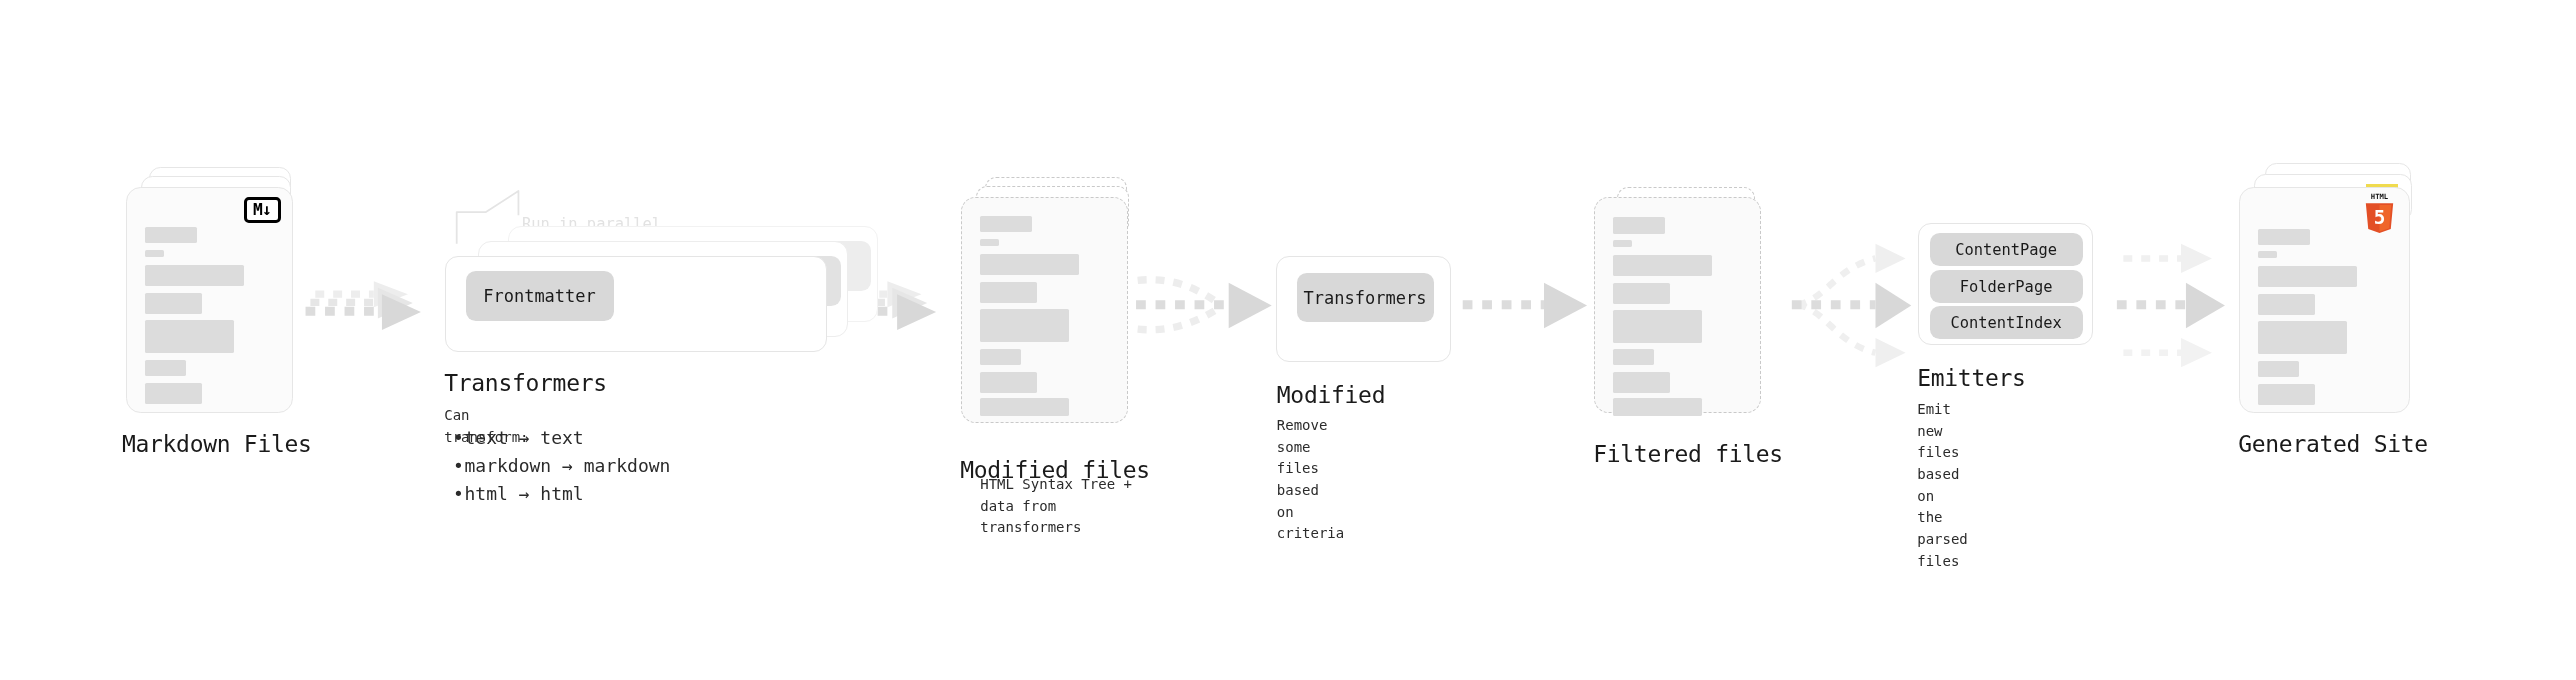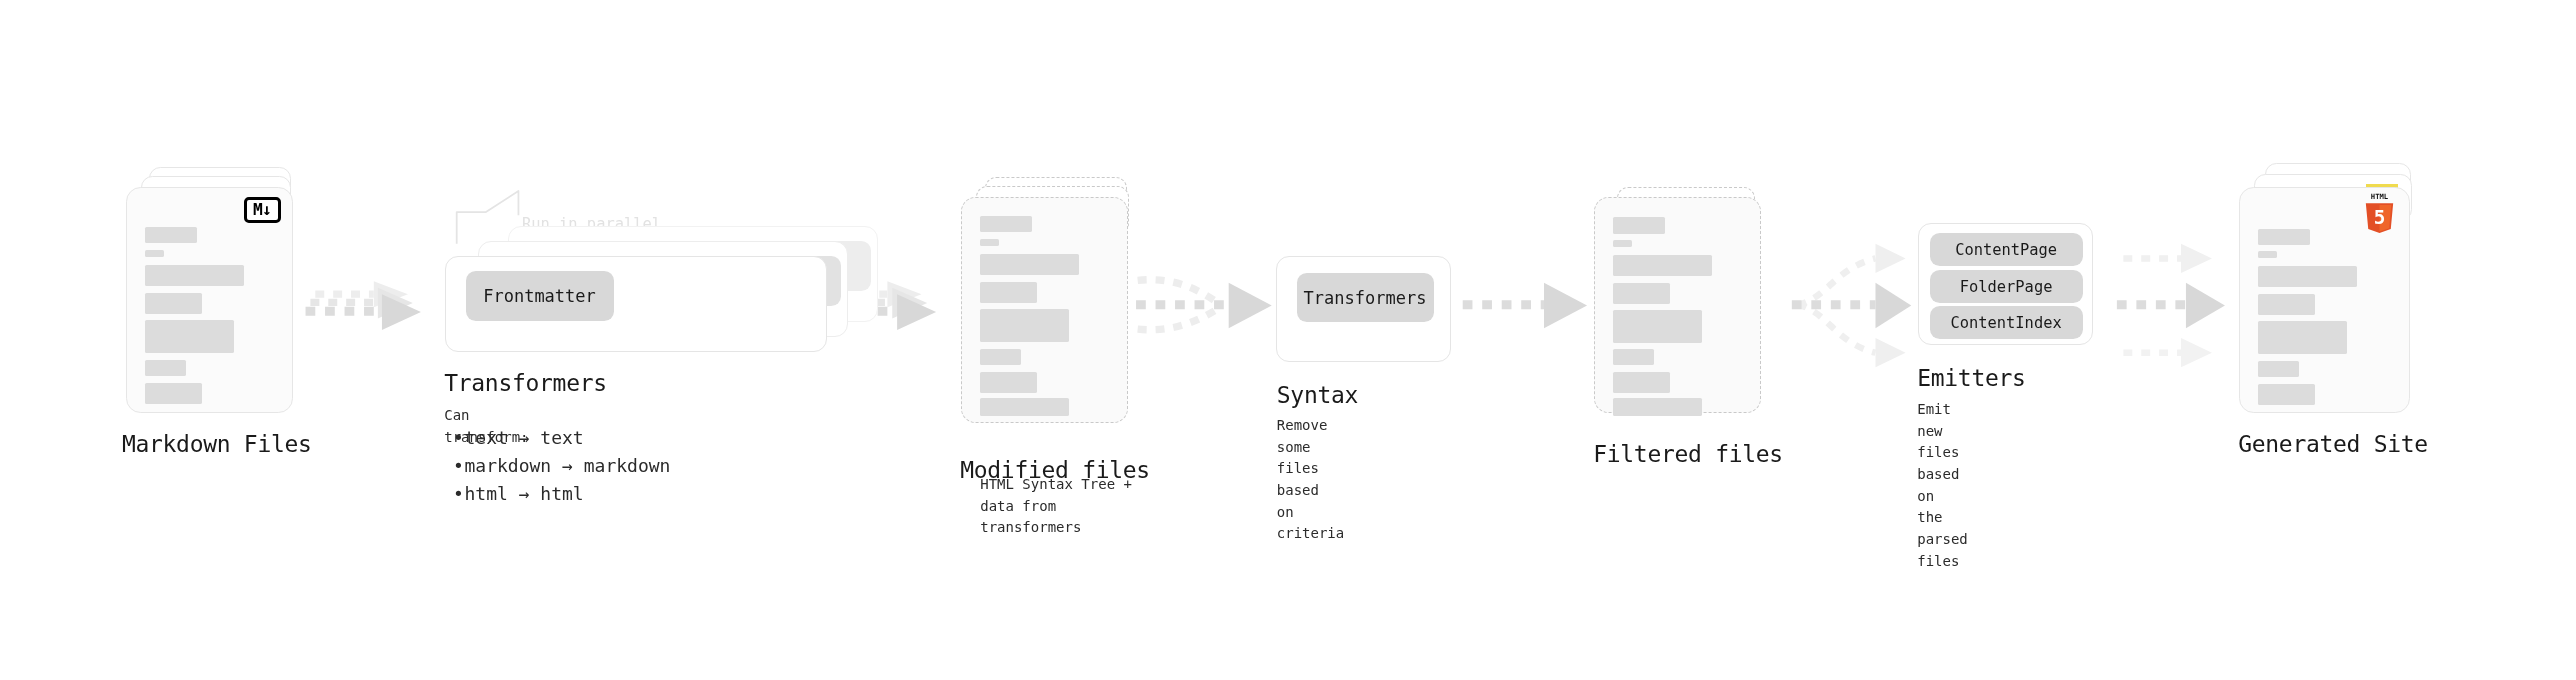--- a/index.html
+++ b/index.html
@@ -260,21 +260,21 @@
     <div class="stage-desc" style="position:absolute; left:-0.8px; top:297px;margin-left:20px;">HTML Syntax Tree +
 data from transformers</div>
   </div>
 
   <div class="stage" style="left:1276px; top:256px;">
     <div class="proc-box" style="left:0px; top:0px; width:175px; height:106px; border-color:#e5e5e5;">
       <div class="pill" style="left:19.5px; top:16.3px; width:137px; height:49px;">
         <span>Transformers</span>
       </div>
     </div>
-    <div class="stage-title" style="position:absolute; left:0.8px; top:126px;">Syntax</div>
+    <div class="stage-title" style="position:absolute; left:0.8px; top:126px;">Modified</div>
     <div class="stage-desc" style="position:absolute; left:0.8px; top:159px;">Remove some files based
 on criteria</div>
   </div>
 
   <div class="stage" style="left:1594px; top:187px;">
     <div class="doc-stack" style="width:175px; height:244px;">
       <div class="doc-card dashed" style="left:23px; top:0px; width:138px; height:41px; border-radius:11.4px; background:#fff;"></div>
       <div class="doc-card dashed" style="left:0px; top:9.8px; width:167px; height:216px;">
         <div class="skel" style="left:18px; top:19.5px; width:52px; height:16.3px;"></div>
         <div class="skel" style="left:18px; top:42px; width:18.7px; height:7.3px;"></div>

